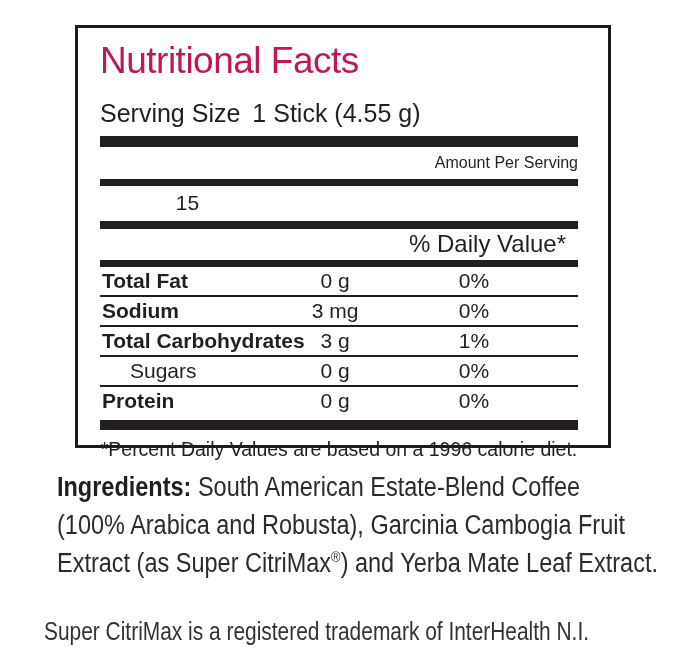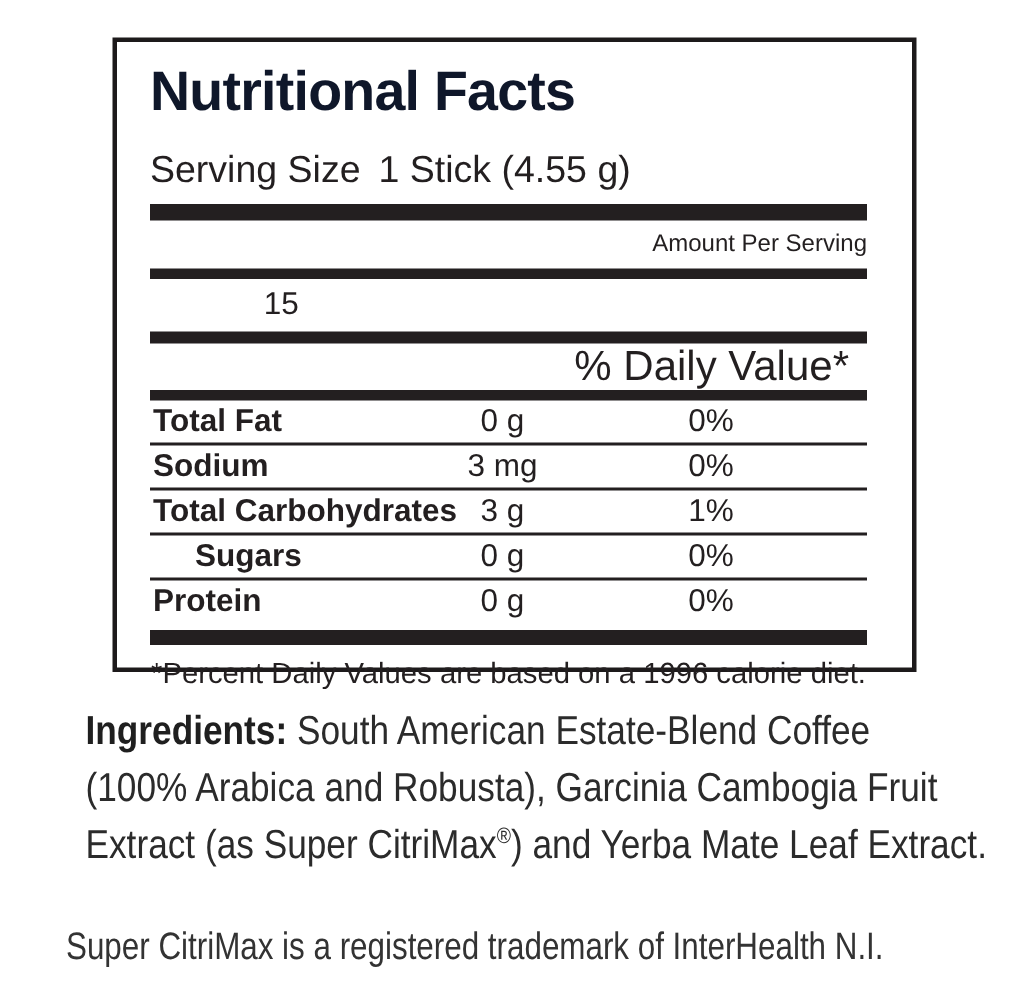--- a/index.html
+++ b/index.html
@@ -27,24 +27,24 @@
     border: 3px solid #1d1a1b;
     box-sizing: border-box;
     background: #ffffff;
   }
   .nf-inner {
     padding: 6px 30px 0 22px;
   }
   .nf-title {
     margin-top: 6px;
     font-size: 37px;
-    font-weight: 700;
+    font-weight: 400;
     letter-spacing: -0.5px;
     line-height: 1.15;
-    color: #0f172a;
+    color: #be185d;
     white-space: nowrap;
   }
   .nf-serving {
     margin-top: 17px;
     font-size: 25px;
     line-height: 26px;
     white-space: nowrap;
   }
   .nf-serving .serving-value { margin-left: 12px; }
 
@@ -69,34 +69,34 @@
   .nf-calories {
     font-size: 21px;
     padding: 4px 0 5px 0;
     line-height: 26px;
   }
   .cell-label  { text-align: left; padding-left: 2px; white-space: nowrap; }
   .cell-amount { text-align: center; white-space: nowrap; }
   .cell-dv     { text-align: center; padding-right: 25px; white-space: nowrap; }
 
   .nf-dv-header {
-    font-size: 28px;
+    font-size: 24px;
     line-height: 24px;
     text-align: right;
     padding: 3px 12px 4px 0;
   }
 
   .nf-row {
     font-size: 21px;
     line-height: 26px;
     padding: 1px 0;
   }
   .nf-row + .nf-rule { height: 0; border-top: 2px solid #231f20; }
   .row-bold .cell-label { font-weight: 700; }
-  .row-indent .cell-label { padding-left: 30px; font-weight: 700; }
+  .row-indent .cell-label { padding-left: 30px; font-weight: 400; }
 
   .nf-footnote {
     font-size: 19.5px;
     line-height: 24px;
     text-align: center;
     padding: 7px 0 6px 0;
     white-space: nowrap;
   }
 
   

